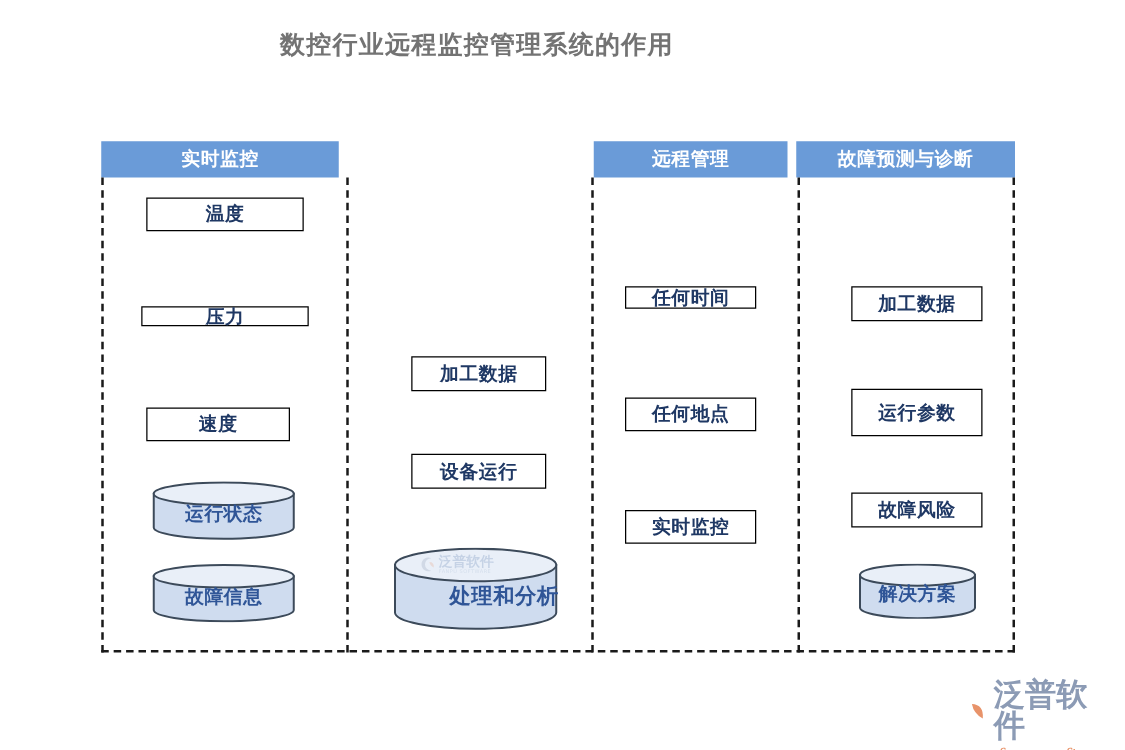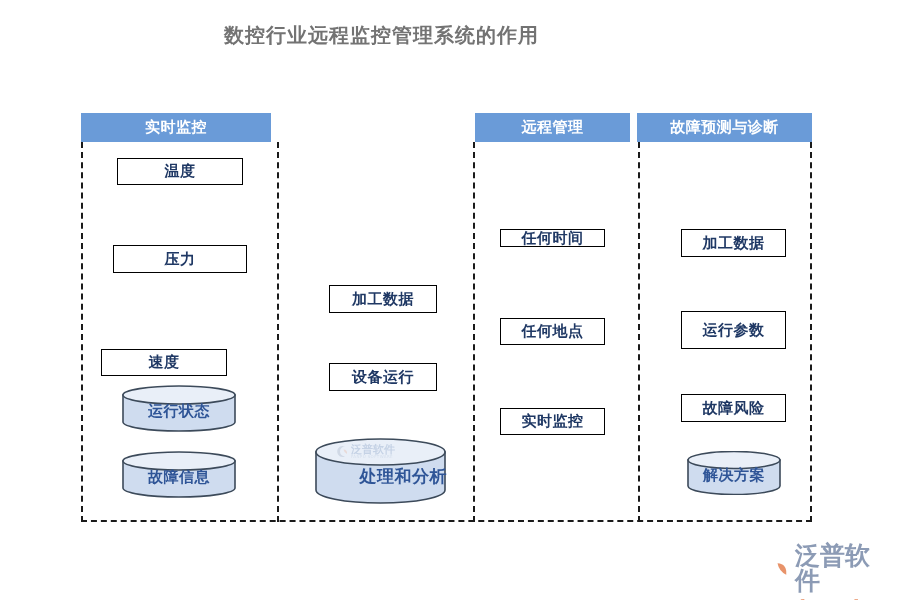--- a/index.html
+++ b/index.html
@@ -188,23 +188,23 @@
     </div>
 
     <div class="body-area">
       <div class="divider" style="left:194px;"></div>
       <div class="divider" style="left:390px;"></div>
       <div class="divider" style="left:555px;"></div>
     </div>
 
     <div class="node-rect" style="left:36px; top:45px; width:126px; height:27px;">温度</div>
 
-    <div class="node-rect" style="left:32px; top:132px; width:134px; height:28px;">压力</div>
-
-    <div class="node-rect" style="left:20px; top:213px; width:126px; height:27px;margin-top:23px;">速度</div>
+    <div class="node-rect" style="left:32px; top:132px; width:134px; height:16px;">压力</div>
+
+    <div class="node-rect" style="left:36px; top:213px; width:115px; height:27px;">速度</div>
 
     <div class="node-cyl" style="left:40px; top:272px; width:116px; height:47px;">
       <svg class="cyl-svg" width="116" height="47" viewBox="0 0 116 47">
         <path d="M2,10 L2,37 A56,9 0 0 0 114,37 L114,10 Z" fill="#cfdcef" stroke="#3c4a5a" stroke-width="1.6"></path>
         <ellipse cx="58" cy="10" rx="56" ry="9" fill="#e9eff8" stroke="#3c4a5a" stroke-width="1.6"></ellipse>
       </svg>
       <div class="cyl-label" style="top:17px;">运行状态</div>
     </div>
 
     <div class="node-cyl" style="left:40px; top:338px; width:116px; height:47px;">

